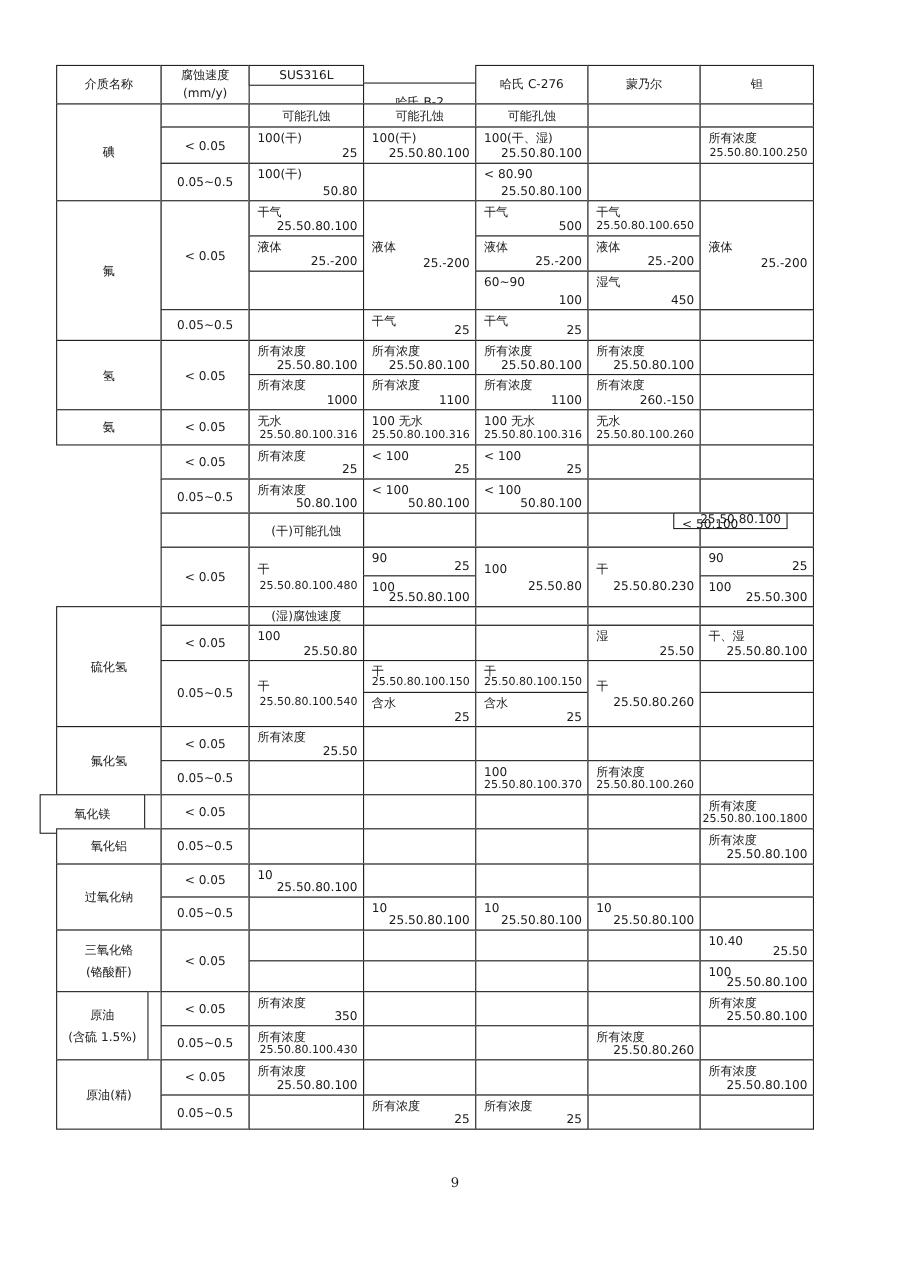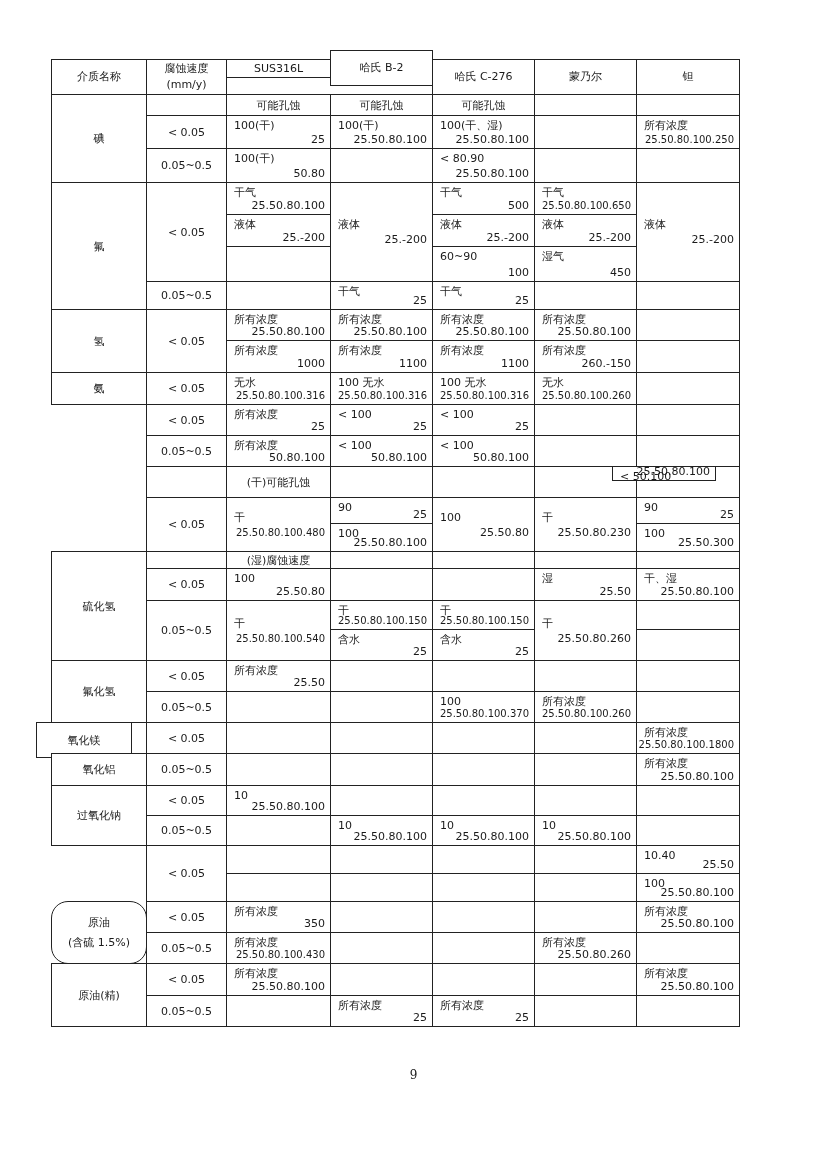--- a/index.html
+++ b/index.html
@@ -20,35 +20,37 @@
 </style>
 </head>
 <body>
 
 <div id="table">
 
   <div class="cell center hdr" style="left:51px;top:59px;width:96px;height:36px;">介质名称</div>
   <div class="cell center hdr" style="left:146px;top:59px;width:81px;height:36px;white-space:pre-line;">腐蚀速度
 (mm/y)</div>
   <div class="cell center hdr" style="left:226px;top:59px;width:105px;height:19px;">SUS316L</div>
-  <div class="cell center hdr" style="left:330px;top:50px;width:103px;height:36px;">哈氏 B-2</div>
+  <div class="cell center hdr" style="left:330px;top:75px;width:103px;height:36px;">哈氏 B-2</div>
   <div class="cell center hdr" style="left:432px;top:59px;width:103px;height:36px;">哈氏 C-276</div>
   <div class="cell center hdr" style="left:534px;top:59px;width:103px;height:36px;">蒙乃尔</div>
   <div class="cell center hdr" style="left:636px;top:59px;width:104px;height:36px;">钽</div>
 
   <div class="cell center" style="left:51px;top:94px;width:96px;height:89px;">碘</div>
   <div class="cell center" style="left:51px;top:182px;width:96px;height:128px;">氟</div>
   <div class="cell center" style="left:51px;top:309px;width:96px;height:64px;">氢</div>
   <div class="cell center" style="left:51px;top:372px;width:96px;height:33px;">氨</div>
   <div class="cell center" style="left:51px;top:660px;width:96px;height:63px;">氟化氢</div>
   <div class="cell center" style="left:51px;top:551px;width:96px;height:110px;">硫化氢</div>
   <div class="cell center" style="left:36px;top:722px;width:96px;height:36px;">氧化镁</div>
   <div class="cell center" style="left:51px;top:753px;width:96px;height:33px;">氧化铝</div>
   <div class="cell center" style="left:51px;top:785px;width:96px;height:61px;">过氧化钠</div>
-  <div class="cell center" style="left:51px;top:901px;width:96px;height:63px;white-space:pre-line;line-height:20px;border-radius:17px;">原油
+  <div class="cell center" style="left:51px;top:845px;width:96px;height:57px;white-space:pre-line;line-height:20px;">三氧化铬
+(铬酸酐)</div>
+  <div class="cell center" style="left:51px;top:901px;width:84px;height:63px;white-space:pre-line;line-height:20px;">原油
 (含硫 1.5%)</div>
   <div class="cell center" style="left:51px;top:963px;width:96px;height:64px;">原油(精)</div>
 
   <div class="cell" style="left:146px;top:94px;width:81px;height:22px;"></div>
   <div class="cell center" style="left:146px;top:115px;width:81px;height:34px;">&lt; 0.05</div>
   <div class="cell center" style="left:146px;top:148px;width:81px;height:35px;">0.05~0.5</div>
   <div class="cell center" style="left:146px;top:182px;width:81px;height:100px;">&lt; 0.05</div>
   <div class="cell center" style="left:146px;top:281px;width:81px;height:29px;">0.05~0.5</div>
   <div class="cell center" style="left:146px;top:309px;width:81px;height:64px;">&lt; 0.05</div>
   <div class="cell center" style="left:146px;top:372px;width:81px;height:33px;">&lt; 0.05</div>

